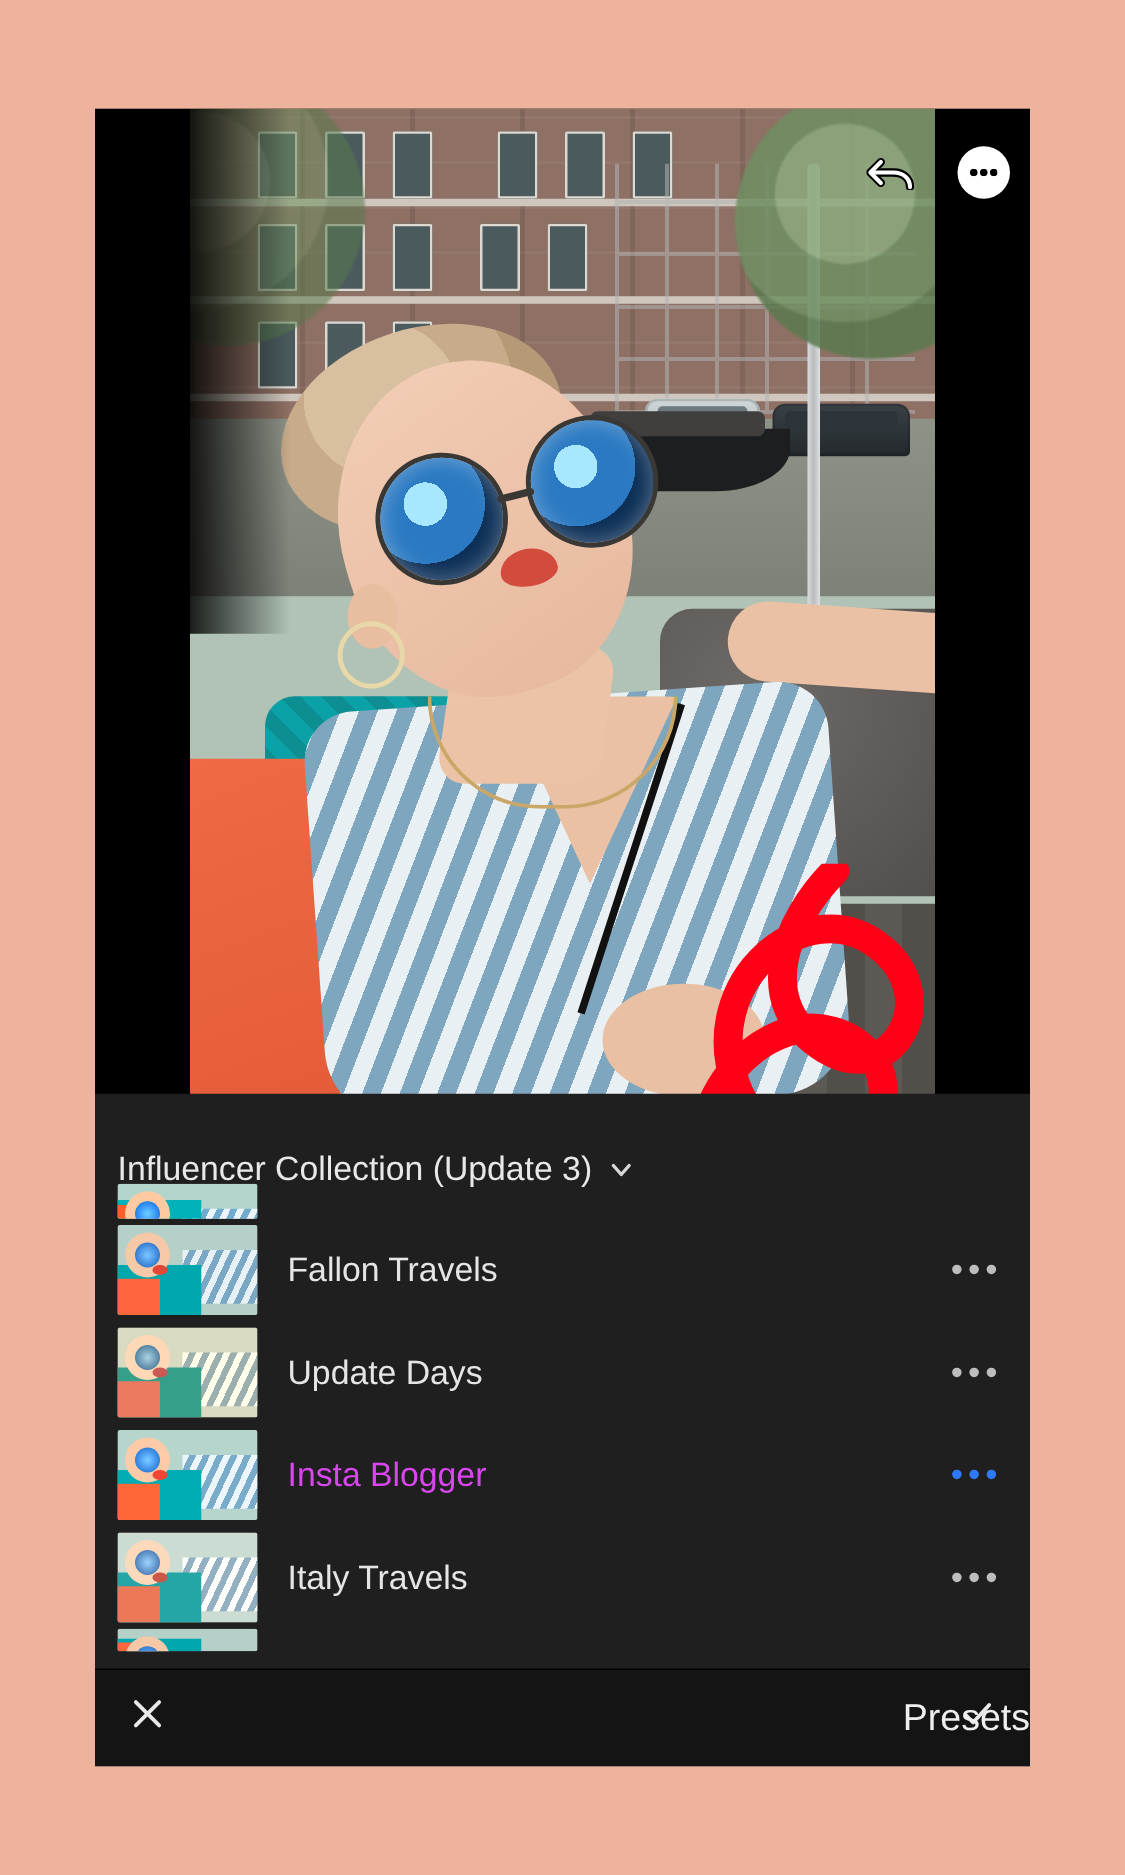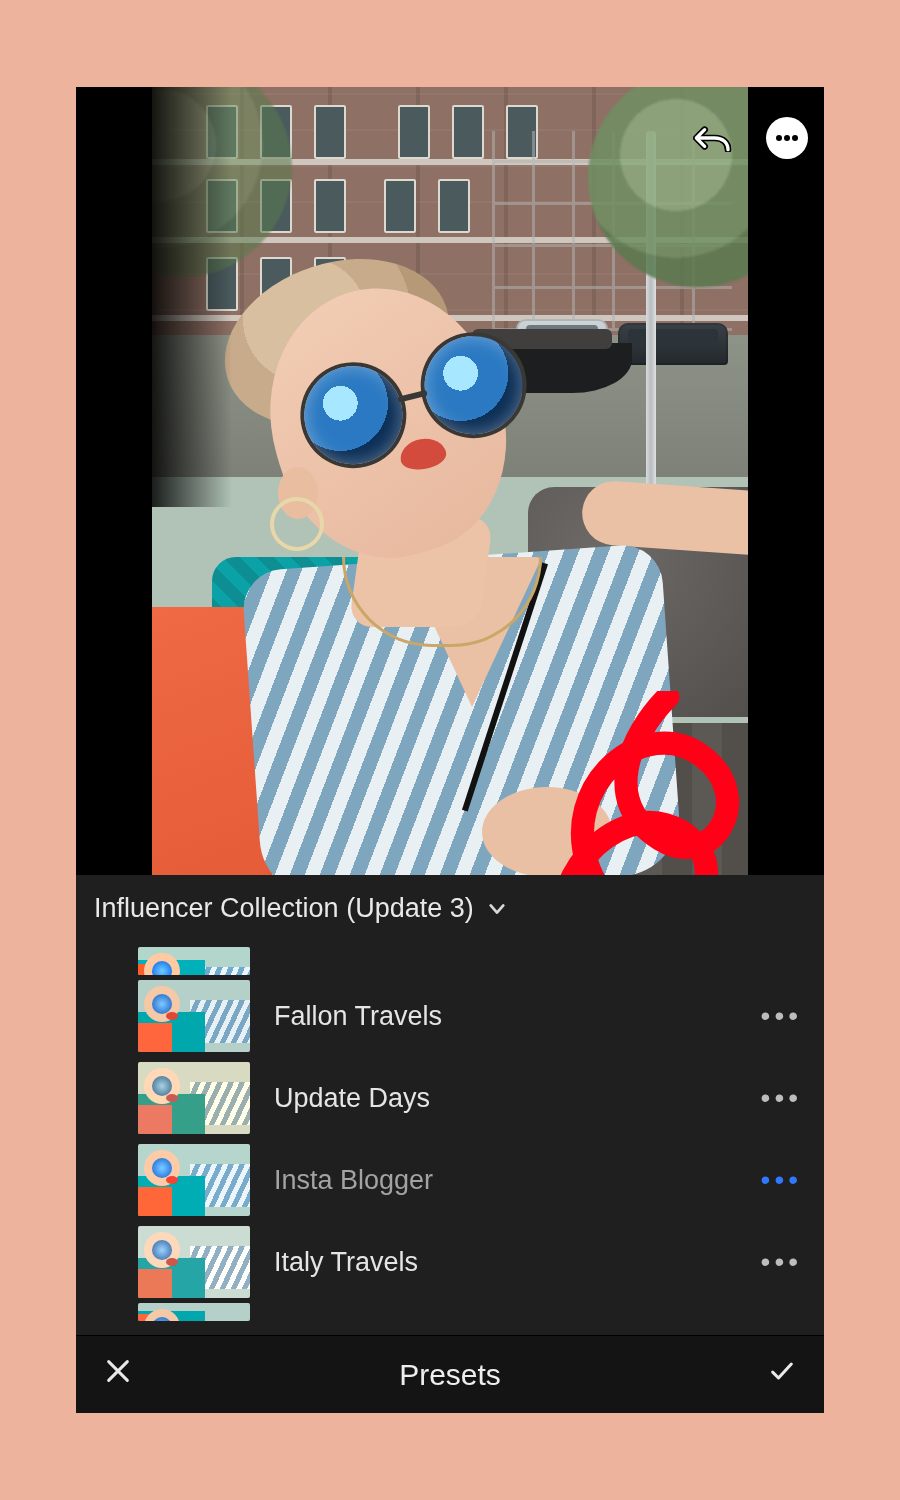--- a/index.html
+++ b/index.html
@@ -91,51 +91,51 @@
     .top-actions{ position:absolute; top:30px; right:16px; display:flex; gap:32px; align-items:center; }
     .icon-btn{ width:42px; height:42px; border-radius:50%; display:flex; align-items:center; justify-content:center; cursor:pointer; }
     .icon-btn.more{ background:#fff; }
     .undo-svg{ width:40px; height:28px; }
 
     
     .annotation{ position:absolute; left:300px; top:604px; width:420px; height:520px; pointer-events:none; }
 
     
     .panel{ position:absolute; left:0; right:0; top:788px; bottom:78px; background:#1f1f1f; }
-    .collection{ display:flex; align-items:center; gap:14px; padding:18px 18px 8px 18px; color:#e8e8e8; font-size:27px; }
+    .collection{ display:flex; align-items:center; gap:14px; padding:18px 18px 8px 18px; color:#e8e8e8; font-size:27px;margin-top:27px; }
     .collection .chev{ width:18px; height:18px; }
     .list{ position:absolute; left:0; right:0; top:70px; bottom:0; overflow:hidden; }
-    .row{ display:flex; align-items:center; height:82px; padding:0 22px 0 18px;margin-left:44px; }
+    .row{ display:flex; align-items:center; height:82px; padding:0 22px 0 18px; }
     .row.partial-top{ height:30px; align-items:flex-end; }
     .row.partial-bottom{ height:20px; align-items:flex-start; }
     .thumb{ width:112px; height:72px; border-radius:2px; background:#333; position:relative; overflow:hidden; box-shadow: inset 0 0 0 1px rgba(255,255,255,.06); }
     .thumb.cut-top{ height:28px; }
     .thumb.cut-bottom{ height:18px; }
     .tname{ flex:1; margin-left:24px; color:#e5e5e5; font-size:27px; }
-    .tname.active{ color:#a3a3a3; }
+    .tname.active{ color:#d946ef; }
     .dots{ color:#bdbdbd; font-size:28px; letter-spacing:4px; line-height:0; }
     .dots.active{ color:#2f79ff; }
 
     
     .tw-sky{position:absolute; inset:0; background:#b7cfc9;}
     .tw-teal{position:absolute; left:0; bottom:0; width:60%; height:55%; background:#0aa2a7;}
     .tw-face{position:absolute; left:6px; top:6px; width:36px; height:36px; border-radius:50%; background:#f0c9ad;}
     .tw-sun{position:absolute; left:14px; top:14px; width:20px; height:20px; border-radius:50%; background:radial-gradient(circle,#86c7ff,#1c5aa8);}    
     .tw-lip{position:absolute; left:28px; top:32px; width:12px; height:8px; border-radius:50%; background:#d24b3c;}
     .tw-stripe{position:absolute; right:0; top:20px; width:54%; height:60%; background:repeating-linear-gradient(115deg,#e8f0f4 0 5px,#7fa6bf 5px 10px);}    
     .tw-orange{position:absolute; left:0; bottom:0; width:30%; height:40%; background:#ef6a46;}
     .tint-pop{ filter:saturate(1.4) contrast(1.05);} 
     .tint-ft{ filter:saturate(1.15);} 
     .tint-gold{ filter:sepia(.35) saturate(1.1) hue-rotate(-8deg);} 
     .tint-blog{ filter:saturate(1.25) brightness(1.02);} 
     .tint-italy{ filter:saturate(.9) brightness(1.05) sepia(.1);} 
 
     
     .bottombar{ position:absolute; left:0; right:0; bottom:0; height:78px; background:#141414; display:flex; align-items:center; justify-content:space-between; padding:0 28px; color:#eee; font-size:30px; border-top:1px solid #000; }
-    .bb-center{ position:absolute; left:0; right:0; text-align:center; pointer-events:none; }
+    .bb-center{ position:absolute; left:0; right:0; text-align:right; pointer-events:none; }
     .x-icon, .check-icon{ width:28px; height:28px; }
   </style>
 </head>
 <body>
 
 <div class="device">
 
   <div class="viewport">
     <div class="photo">
       <div class="sky"></div>

